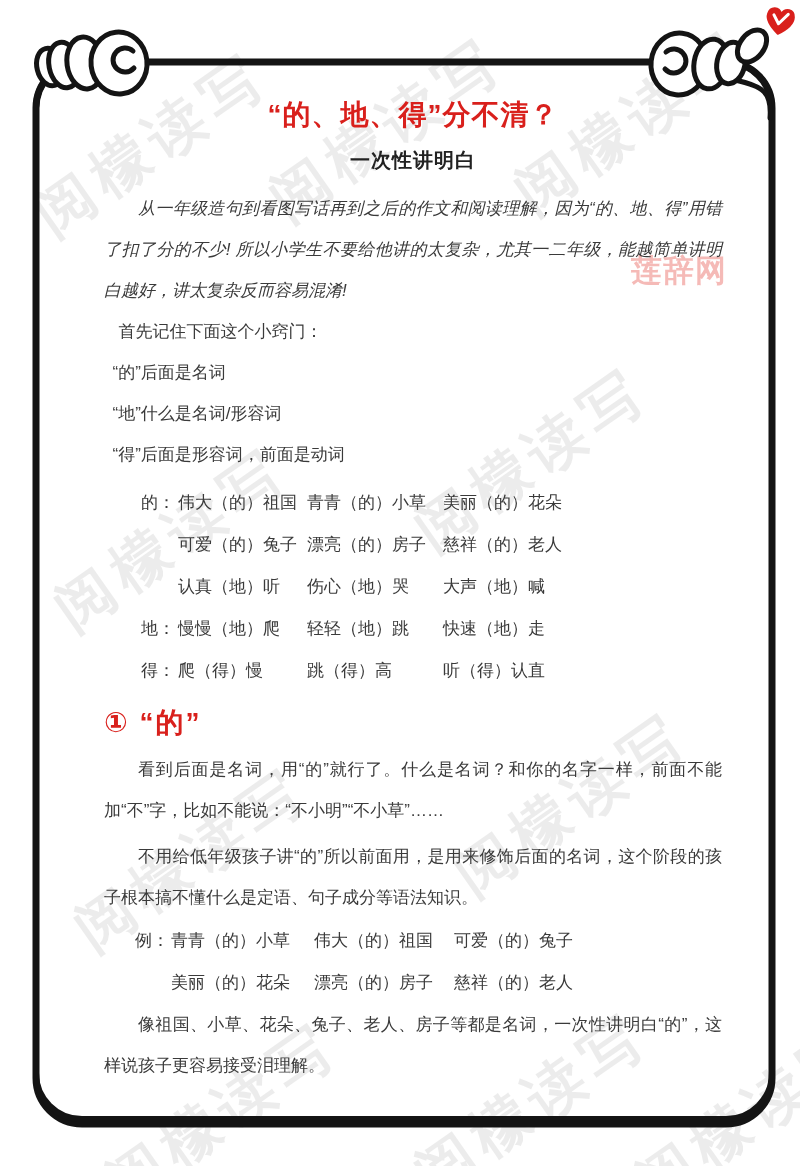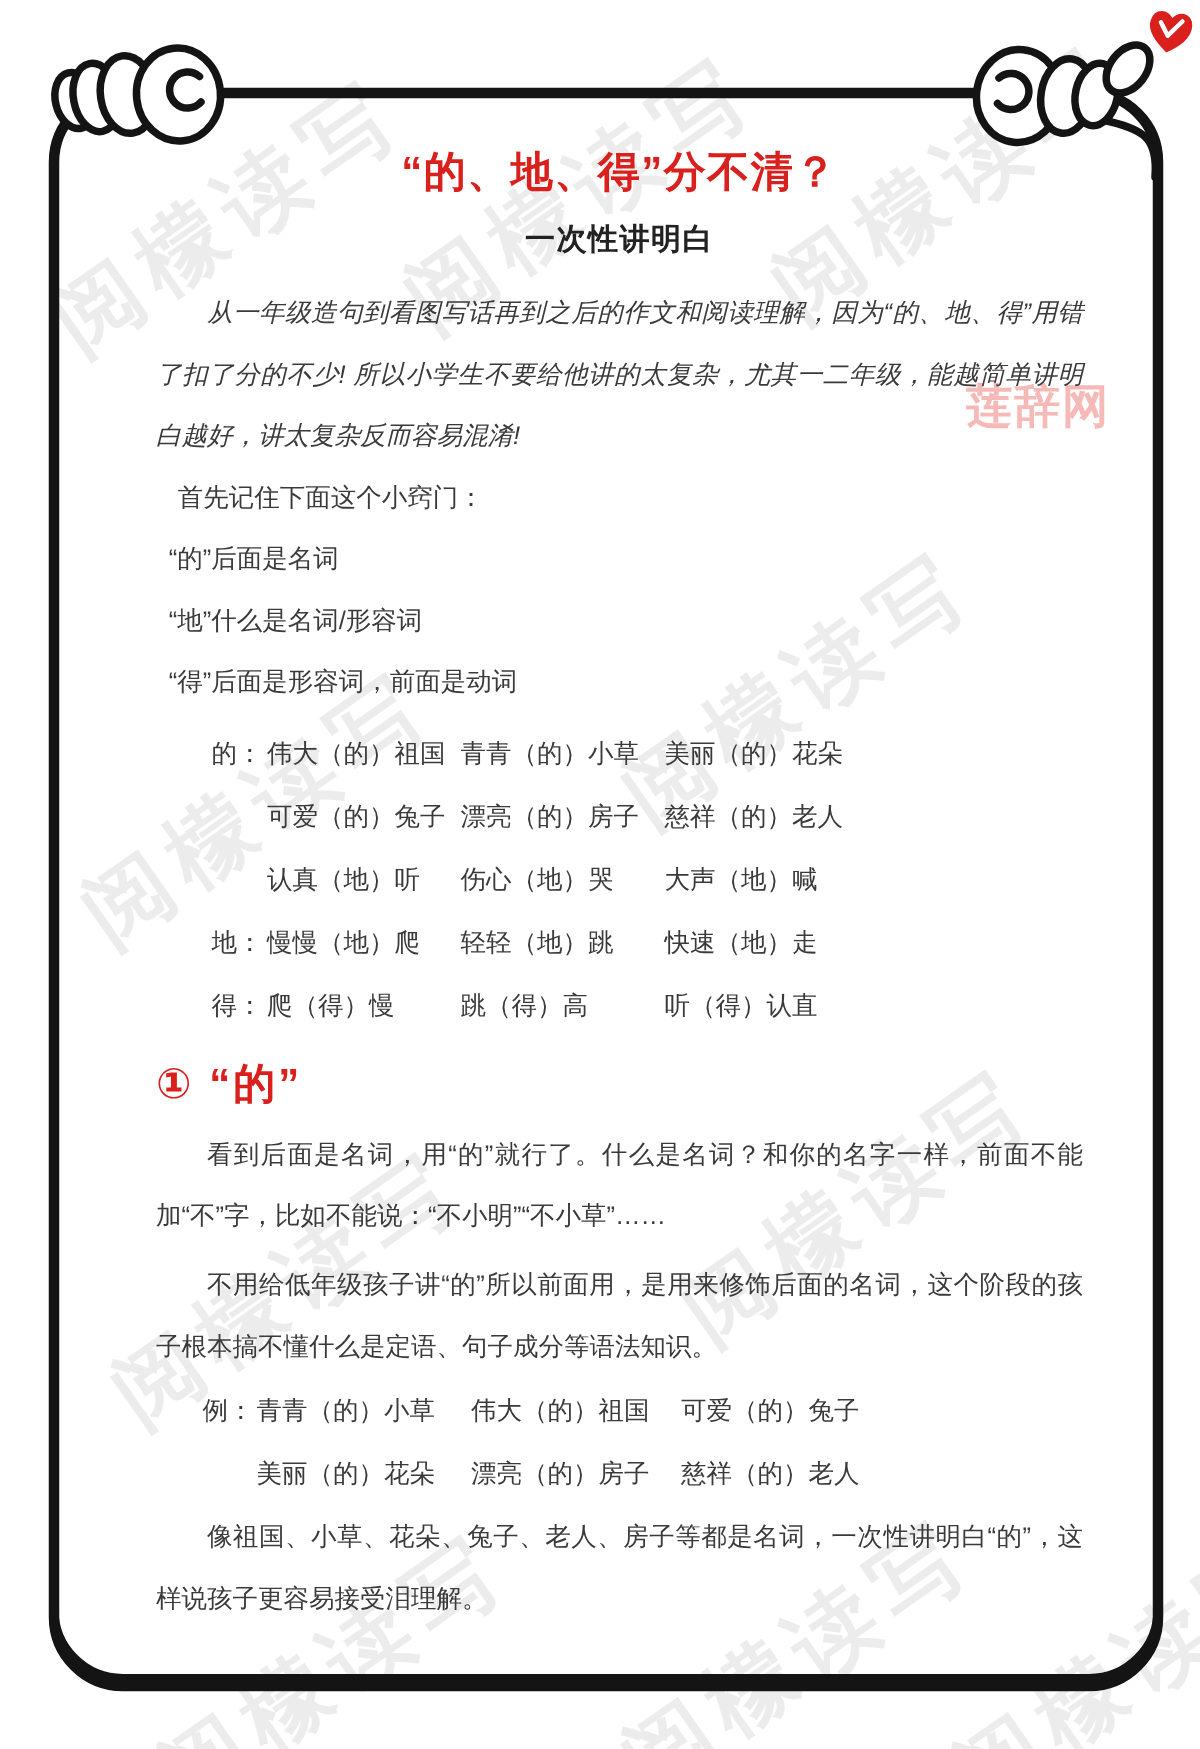--- a/index.html
+++ b/index.html
@@ -12,21 +12,21 @@
   .wm-layer{position:absolute;inset:0;z-index:1;}
   .wm{
     position:absolute;font-size:58px;font-weight:bold;letter-spacing:9px;
     color:#000;opacity:0.07;white-space:nowrap;
     transform:rotate(-35deg);transform-origin:0 0;
   }
   
   .frame{position:absolute;left:0;top:0;z-index:2;}
   
   .site-wm{
-    position:absolute;left:644px;top:250px;z-index:3;
+    position:absolute;left:631px;top:250px;z-index:3;
     font-size:31px;font-weight:bold;letter-spacing:1px;
     color:var(--wmpink,#f0908c);opacity:0.62;white-space:nowrap;
   }
   
   .content{
     position:absolute;left:104px;top:90px;width:618px;z-index:4;
     font-size:17px;line-height:41px;text-align:justify;
   }
   .title{
     margin:8px 0 0 0;font-size:28px;line-height:34px;font-weight:bold;

